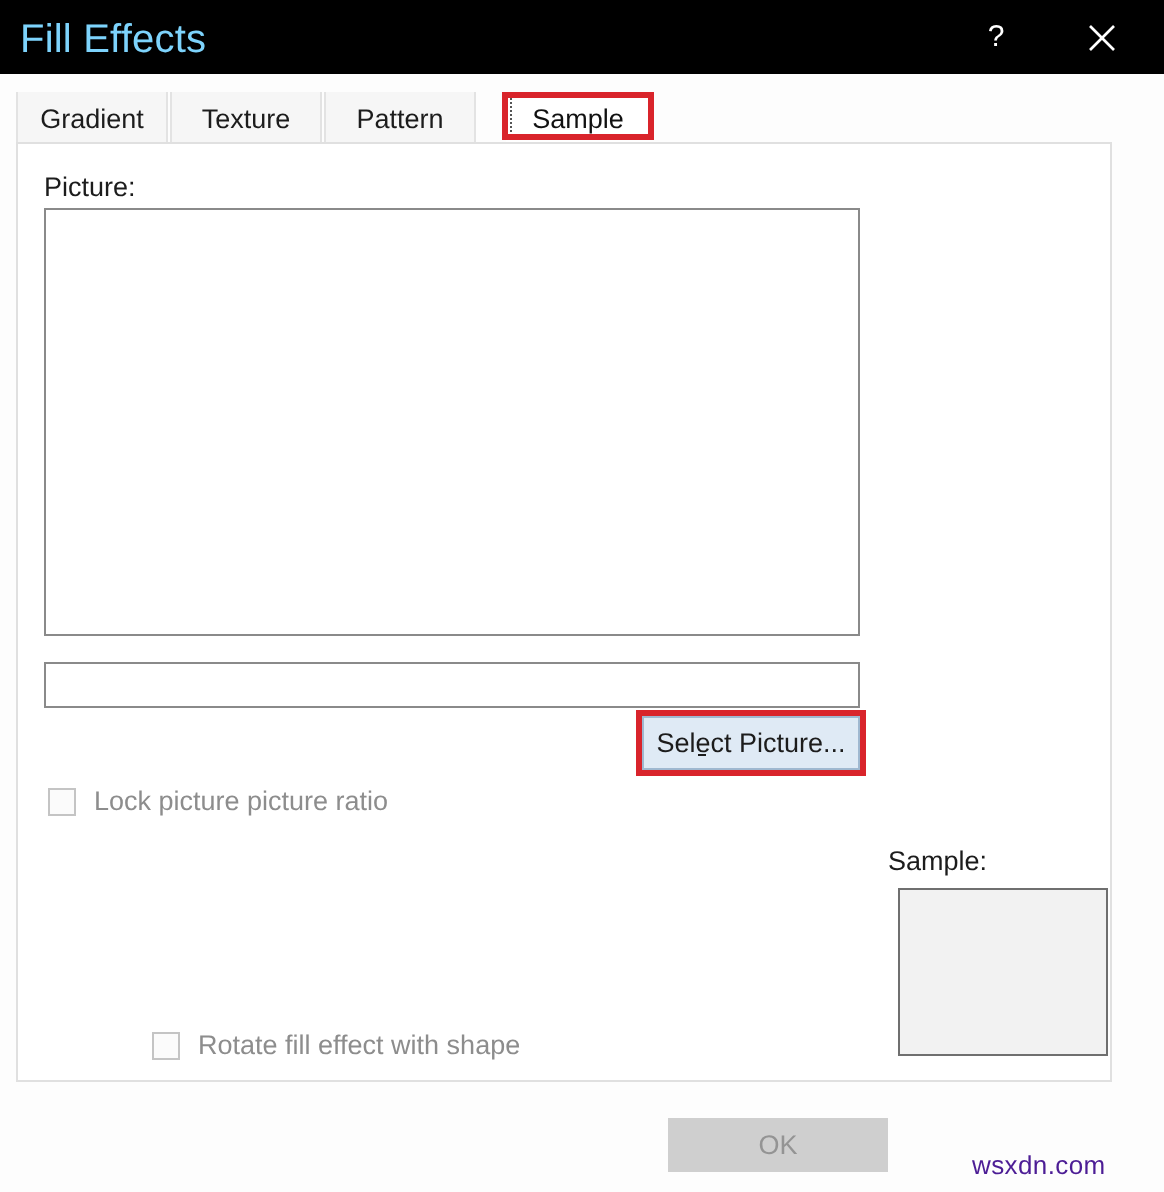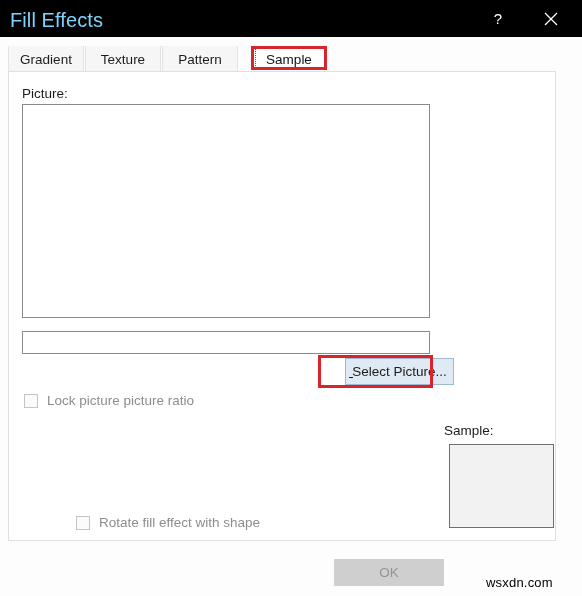--- a/index.html
+++ b/index.html
@@ -165,21 +165,20 @@
     border: 1px solid #9fb8d0;
     box-sizing: border-box;
     font-family: "Liberation Sans", sans-serif;
     font-size: 13.5px;
     color: #1c1c1c;
     display: flex;
     align-items: center;
     justify-content: center;
     cursor: default;
     padding: 0;
-    margin-left: 24px;
   }
   #select-picture-underline {
     position: absolute;
     left: 349px;
     top: 377px;
     width: 4px;
     height: 1px;
     background: #1c1c1c;
     pointer-events: none;
   }
@@ -272,21 +271,21 @@
     justify-content: center;
     cursor: default;
     padding: 0;
   }
 
   #watermark {
     position: absolute;
     left: 486px;
     top: 575px;
     font-size: 13px;
-    color: #000000;
+    color: #4c1d95;
     white-space: nowrap;
     letter-spacing: 0.2px;
   }
 </style>
 </head>
 <body>
 
 <div id="dialog">
 
   <div id="titlebar">

